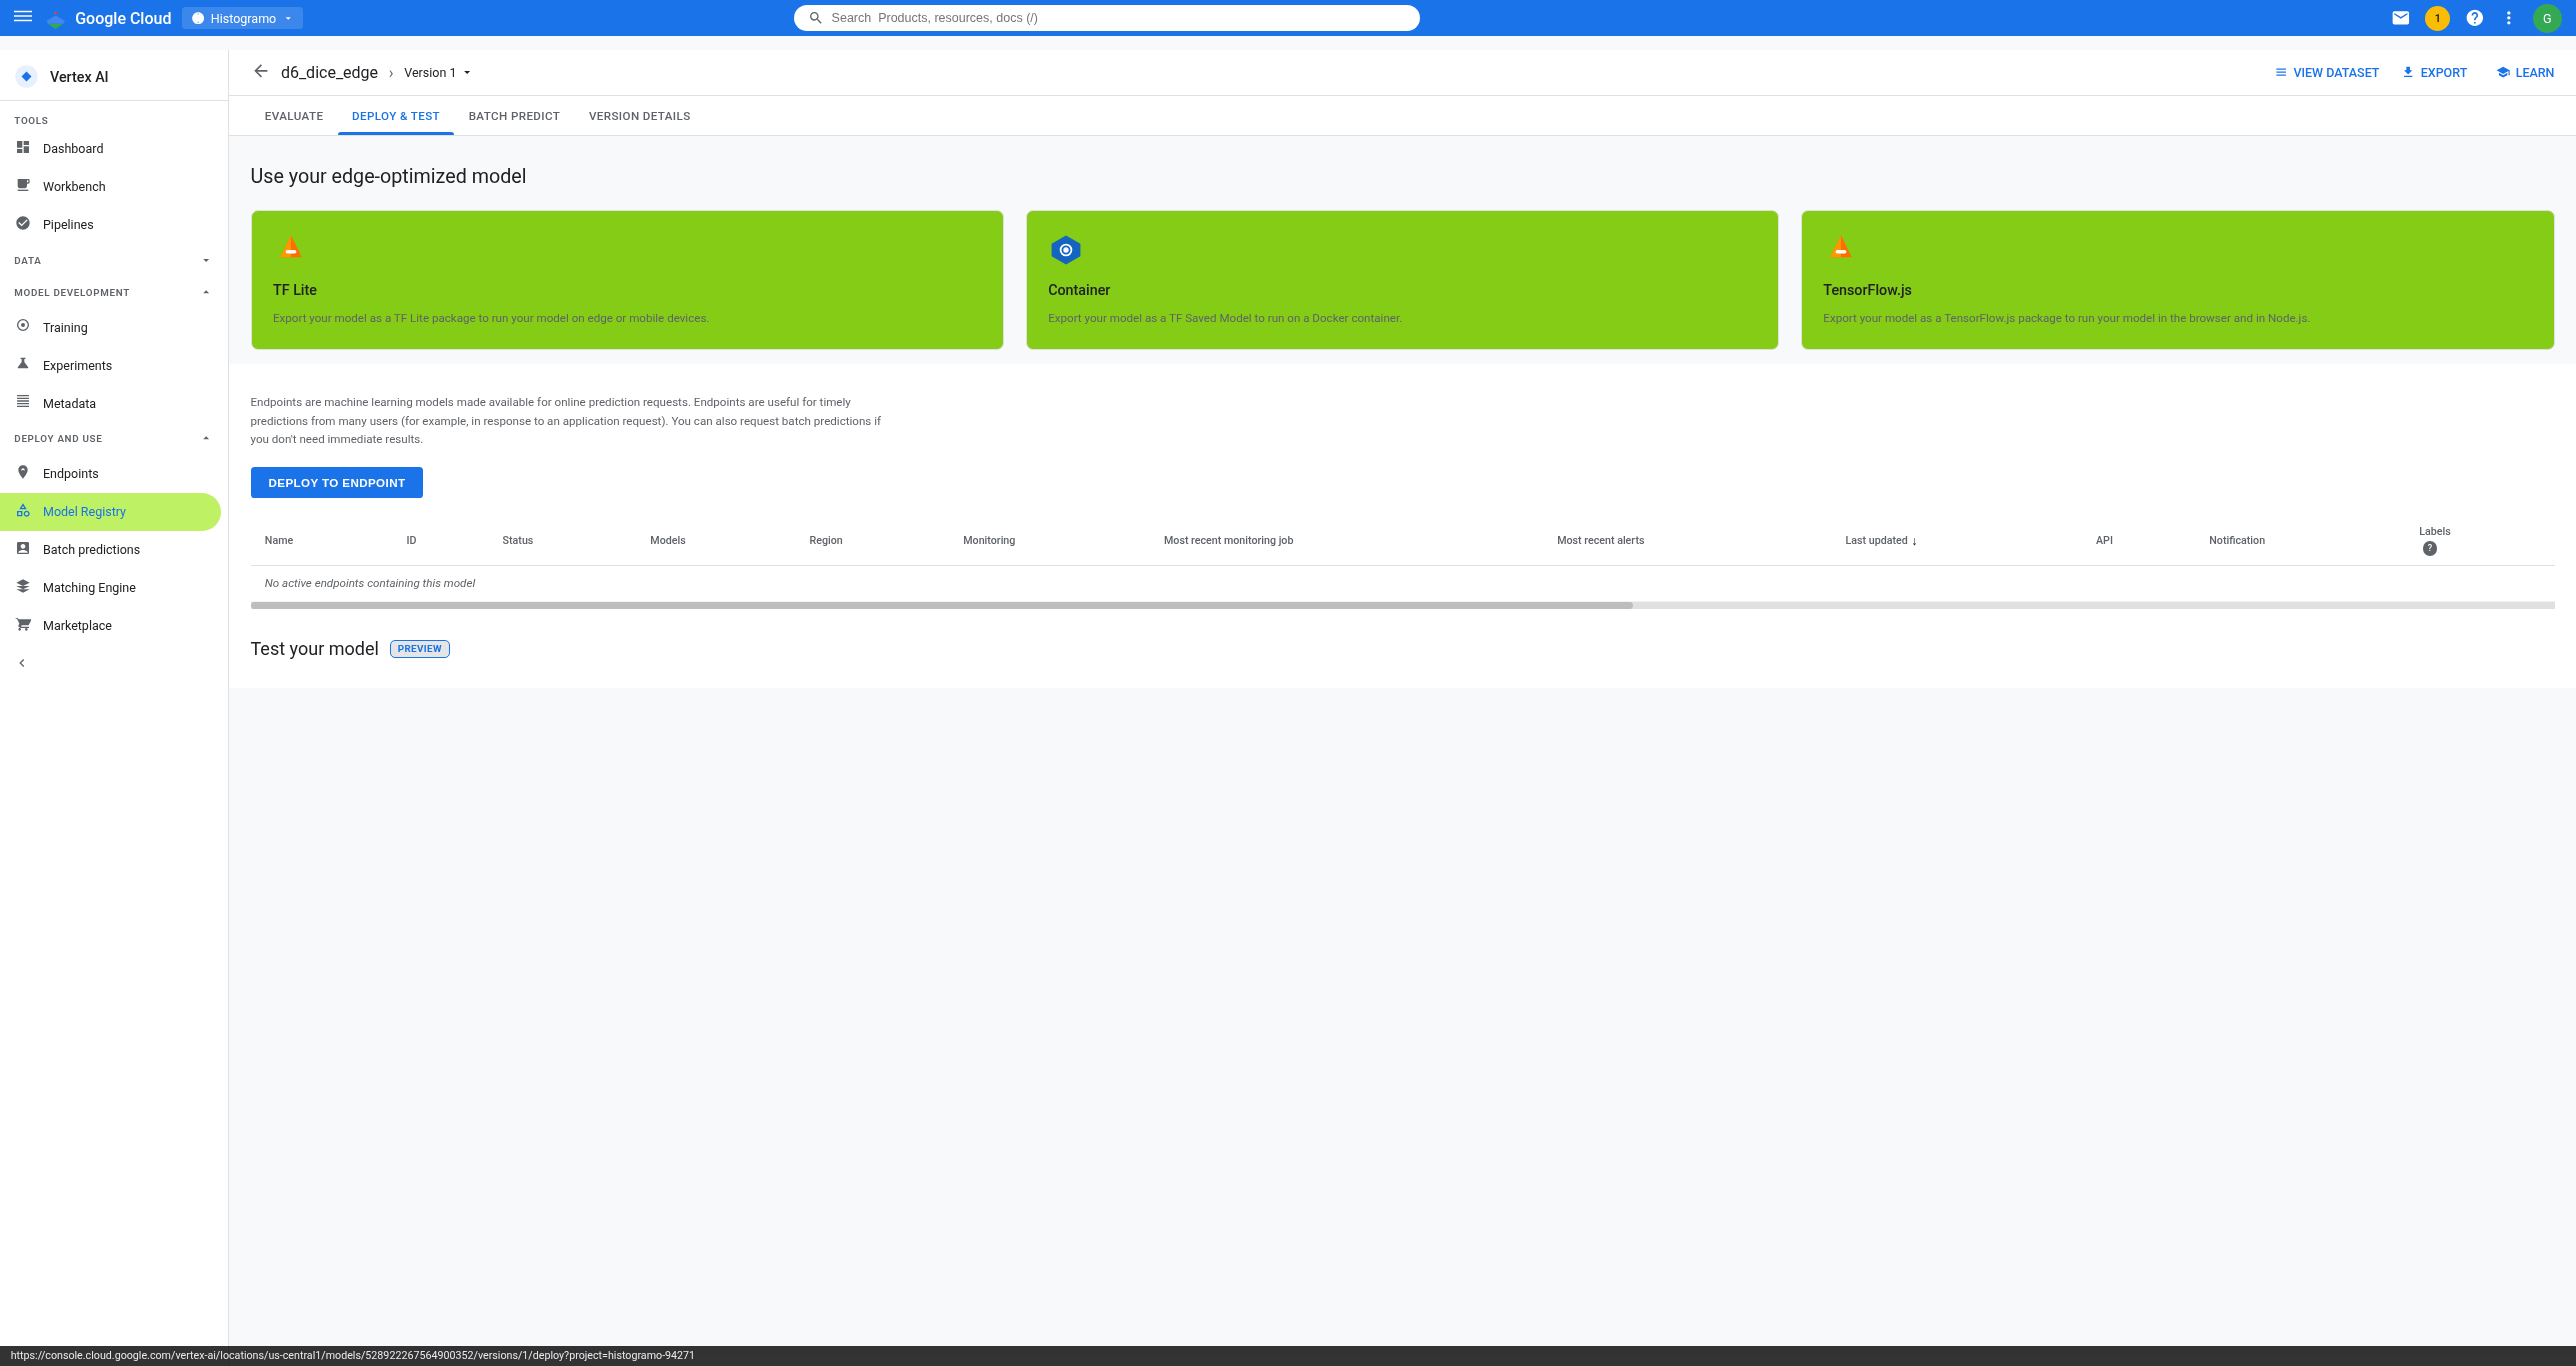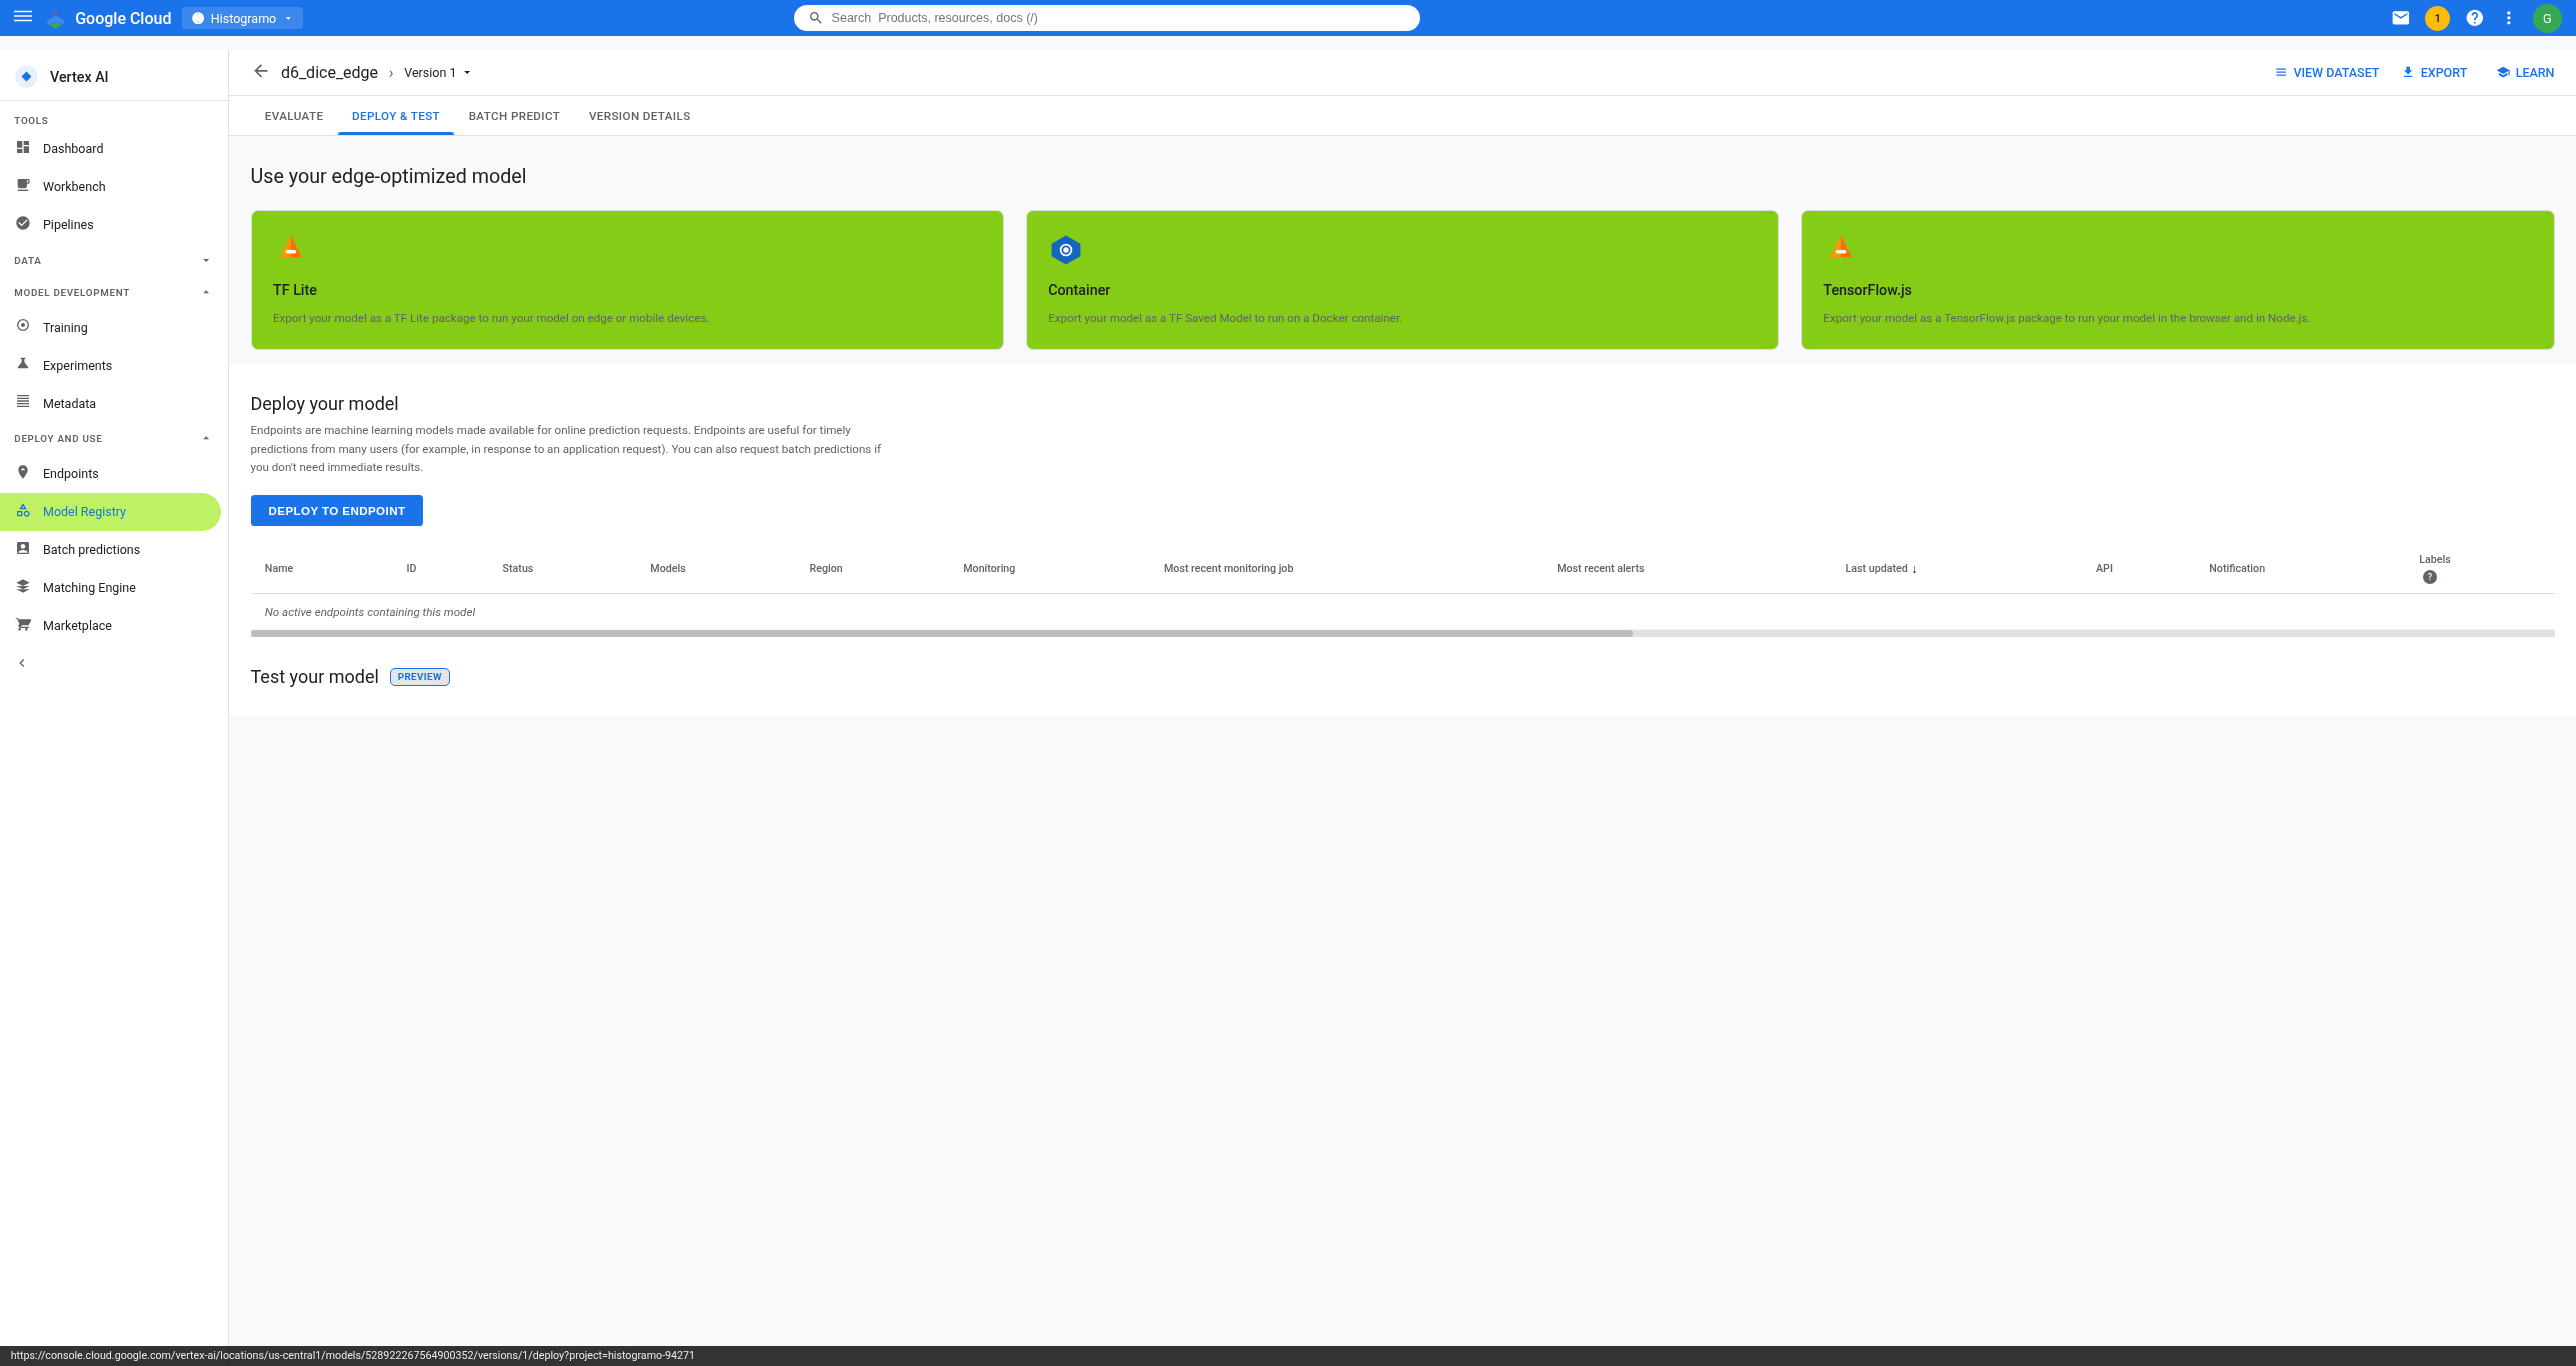--- a/index.html
+++ b/index.html
@@ -463,21 +463,20 @@
             <path d="M20 4L8 28h12V4z" fill="#FF9800"></path>
             <rect x="14" y="20" width="12" height="4" rx="2" fill="white"></rect>
           </svg>
         </div>
         <div class="card-title">TensorFlow.js</div>
         <div class="card-desc">Export your model as a TensorFlow.js package to run your model in the browser and in Node.js.</div>
       </div>
     </div>
 
     <div style="background:white; padding: 21.5px; border-radius: 0; margin: -29px -21.5px 0; padding: 29px 21.5px;">
-      <h2 class="section-heading">Deploy your model</h2>
       <p class="section-desc">Endpoints are machine learning models made available for online prediction requests. Endpoints are useful for timely predictions from many users (for example, in response to an application request). You can also request batch predictions if you don't need immediate results.</p>
 
       <button class="deploy-btn">DEPLOY TO ENDPOINT</button>
 
       
       <div class="table-scroll-area">
         <table class="endpoints-table">
           <thead>
             <tr>
               <th><span>Name</span></th>

